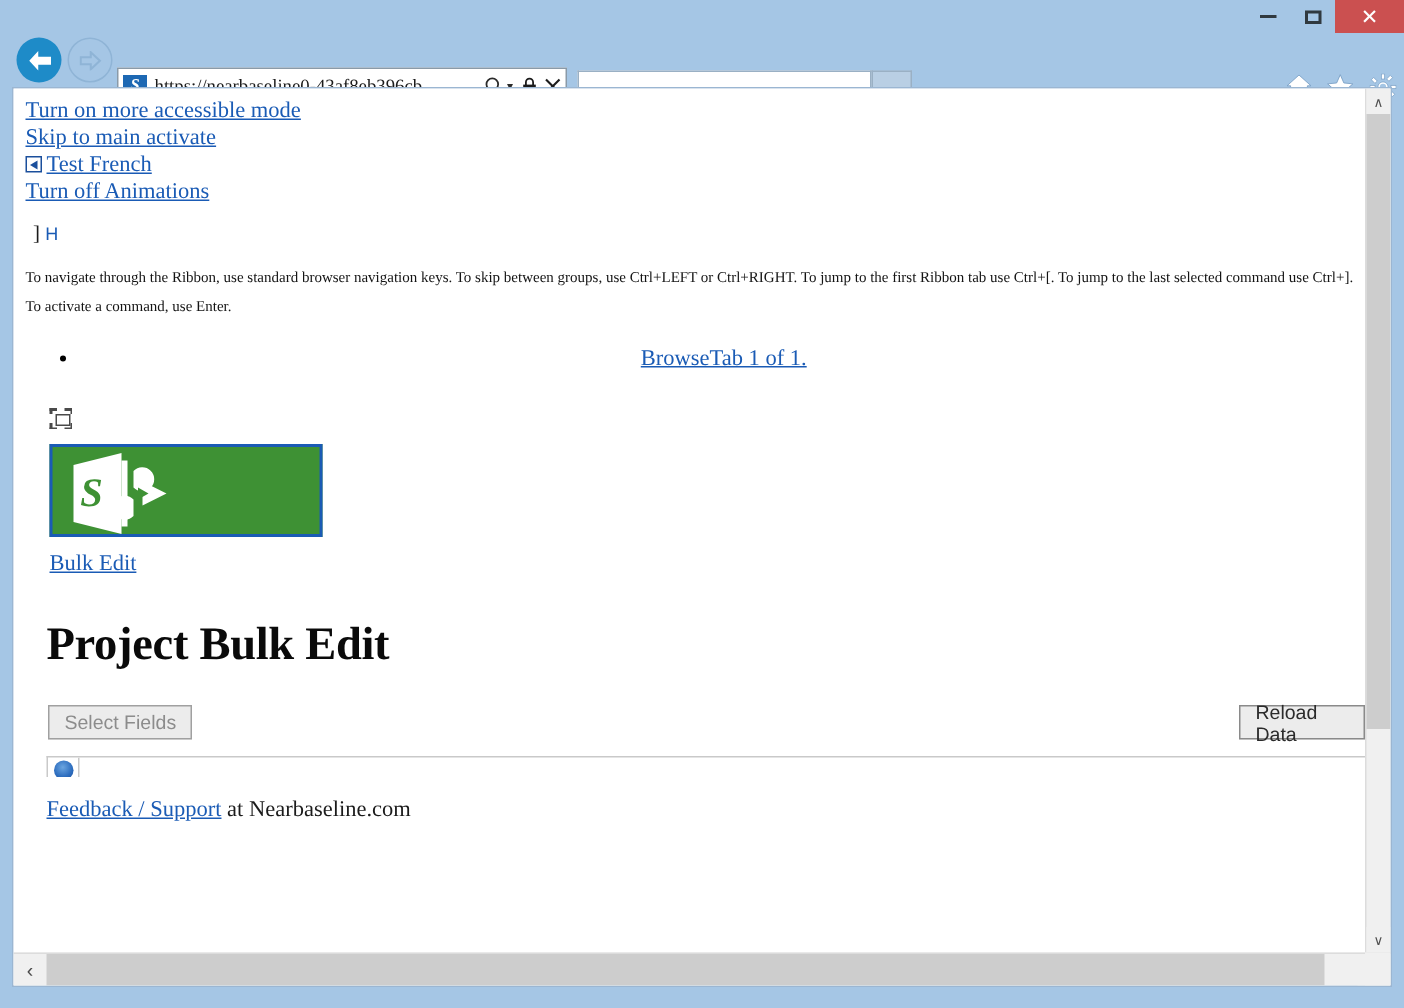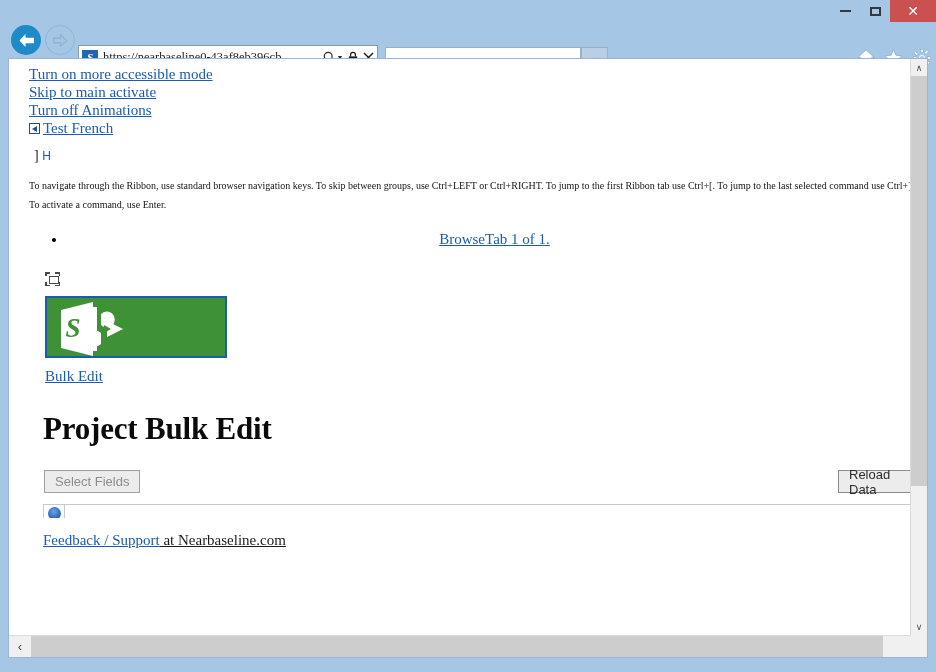--- a/index.html
+++ b/index.html
@@ -214,21 +214,21 @@
     position: absolute;
     left: 8px; top: 58px;
     width: 920px; height: 600px;
     background: #ffffff;
     border: 1px solid #9bb6d2;
     box-sizing: border-box;
     overflow: hidden;
   }
   .page {
     position: absolute;
-    left: 12px; top: 0;
+    left: 0; top: 0;
     width: 901px;
     height: 576px;
     overflow: hidden;
     background: #ffffff;
     padding: 0;
     box-sizing: border-box;
   }
   .page-inner {
     padding: 6px 0 0 8px;
   }
@@ -395,21 +395,20 @@
     border-radius: 50%;
     background: radial-gradient(circle at 45% 35%, #6ba5e0 0%, #2f6fc0 55%, #1a4f9e 100%);
   }
 
   .feedback-line {
     margin: 13px 0 0 14px;
     font-family: "Liberation Serif", serif;
     font-size: 15px;
     color: #1b1b1b;
     line-height: 18px;
-    text-decoration: underline;
   }
 
   
   .vscroll {
     position: absolute;
     right: 0; top: 0;
     width: 17px; height: 576px;
     background: #f0f0f0;
     border-left: 1px solid #dcdcdc;
     box-sizing: border-box;
@@ -573,24 +572,24 @@
       <div class="page-inner">
 
         <div class="a11y-links">
           <div class="row">
             <a class="serif-link" href="#">Turn on more accessible mode</a>
           </div>
           <div class="row">
             <a class="serif-link" href="#">Skip to main activate</a>
           </div>
           <div class="row">
-            <a class="serif-link" href="#">Turn off Animations</a>
+            <span class="broken-img-ico"></span><a class="serif-link" href="#">Test French</a>
           </div>
           <div class="row">
-            <span class="broken-img-ico"></span><a class="serif-link" href="#">Test French</a>
+            <a class="serif-link" href="#">Turn off Animations</a>
           </div>
         </div>
 
         <div class="stray-line">
           <span>]</span>
           <span class="h">H</span>
         </div>
 
         <div class="ribbon-help">To navigate through the Ribbon, use standard browser navigation keys. To skip between groups, use Ctrl+LEFT or Ctrl+RIGHT. To jump to the first Ribbon tab use Ctrl+[. To jump to the last selected command use Ctrl+]. To activate a command, use Enter.</div>
 

